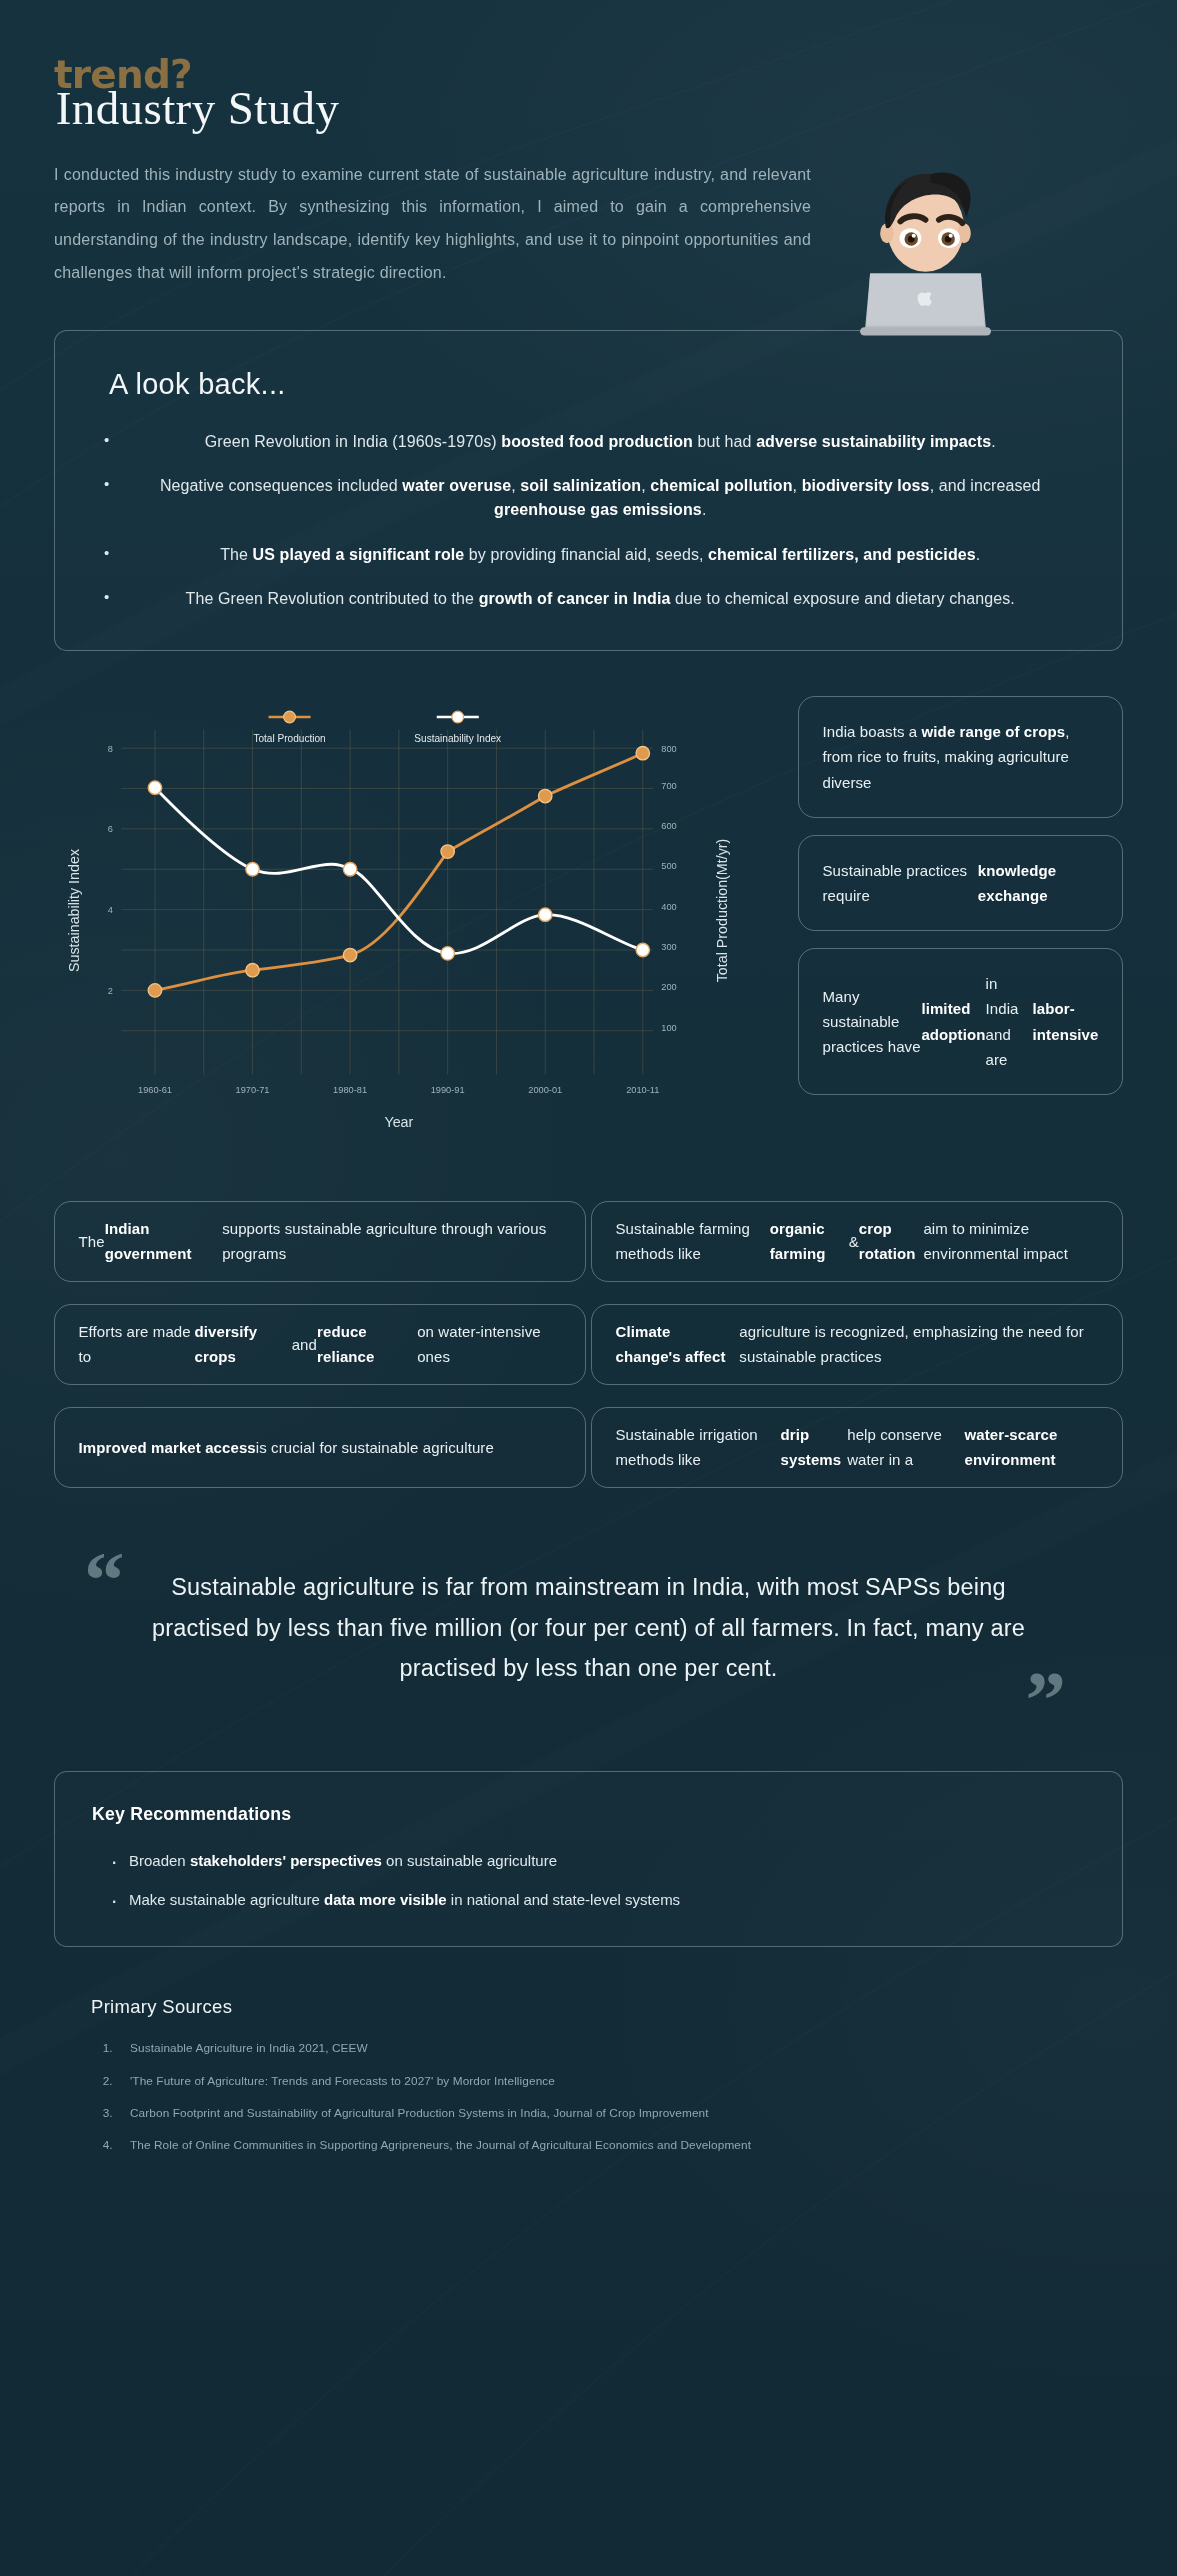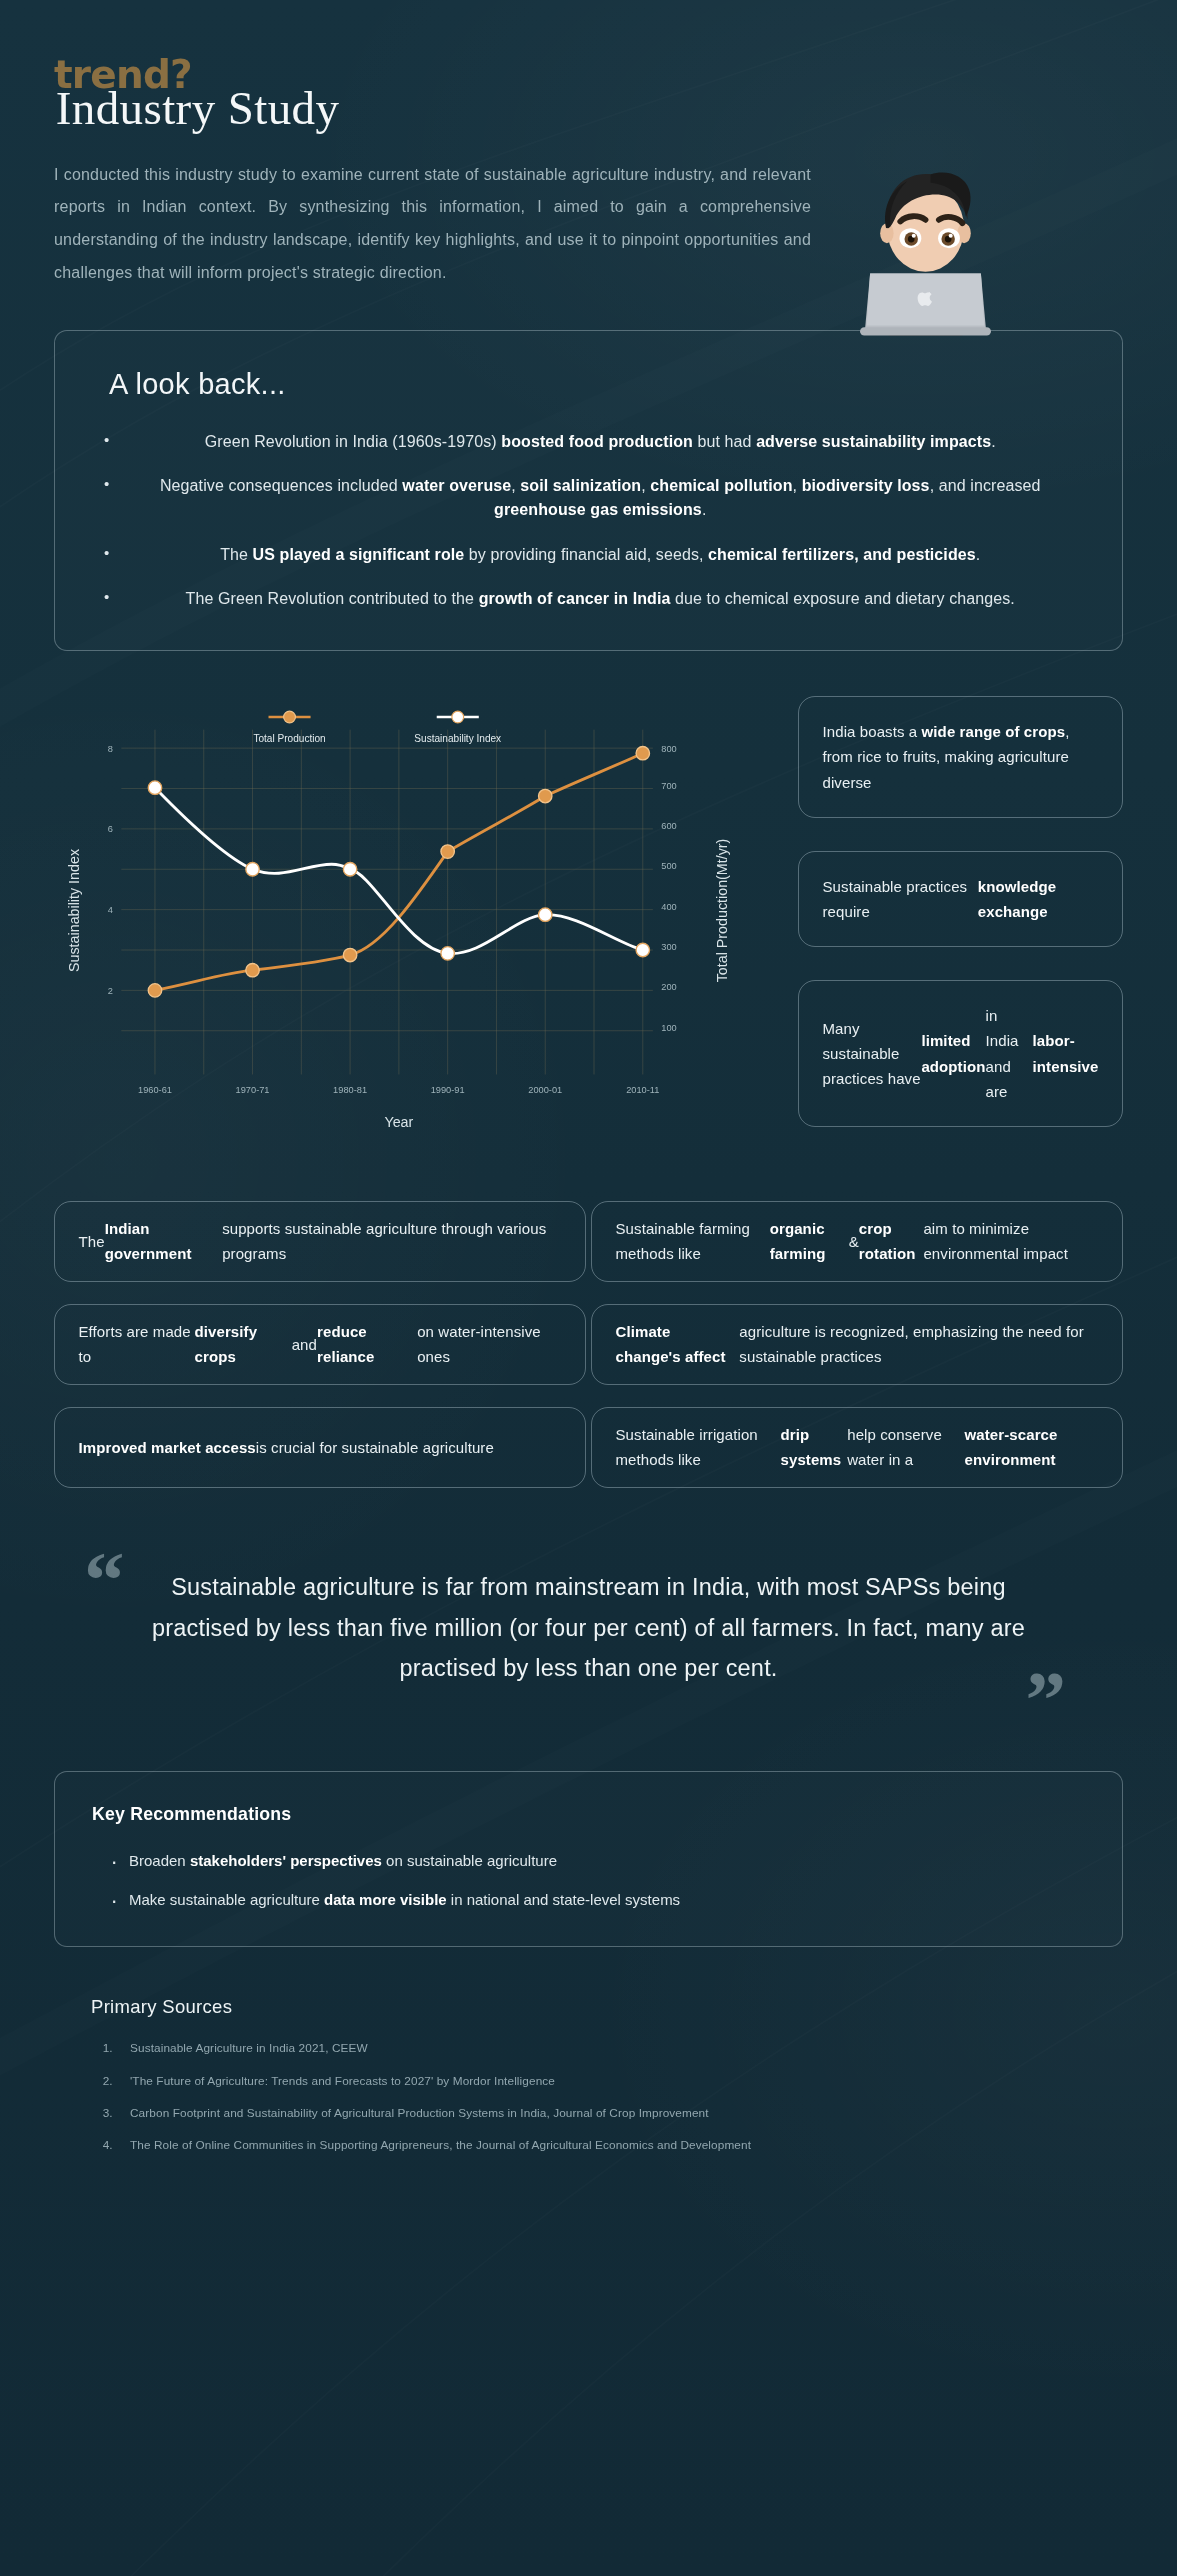--- a/index.html
+++ b/index.html
@@ -70,21 +70,21 @@
   .lookback li::before {
     content:"•"; position:absolute; left:5px; top:-0.8px; color:#dfe8ec; font-size:15px;
   }
   .lookback li b { color:#ffffff; font-weight:bold; }
 
   
   .chart-section { margin-top:45px; display:flex; gap:29px; align-items:flex-start; }
   .chart-box { width:715px; height:471px; position:relative; }
   .chart-box svg { display:block; }
 
-  .side-cards { width:353px; display:flex; flex-direction:column; gap:33px; padding-top:0px; }
+  .side-cards { width:353px; display:flex; flex-direction:column; gap:17px; padding-top:0px; }
   .side-card {
     border:0.8px solid rgba(186,206,214,.40);
     border-radius:17px;
     padding:22px 23.5px;
     font-size:15px; line-height:1.68; color:#e9f0f3; letter-spacing:0.1px;
   }
   .side-card b { font-weight:bold; color:#ffffff; }
   .side-card.sc1 { min-height:92px; }
   .side-card.sc2 { min-height:87px; display:flex; align-items:center; }
   .side-card.sc3 { min-height:104px; display:flex; align-items:center; }

